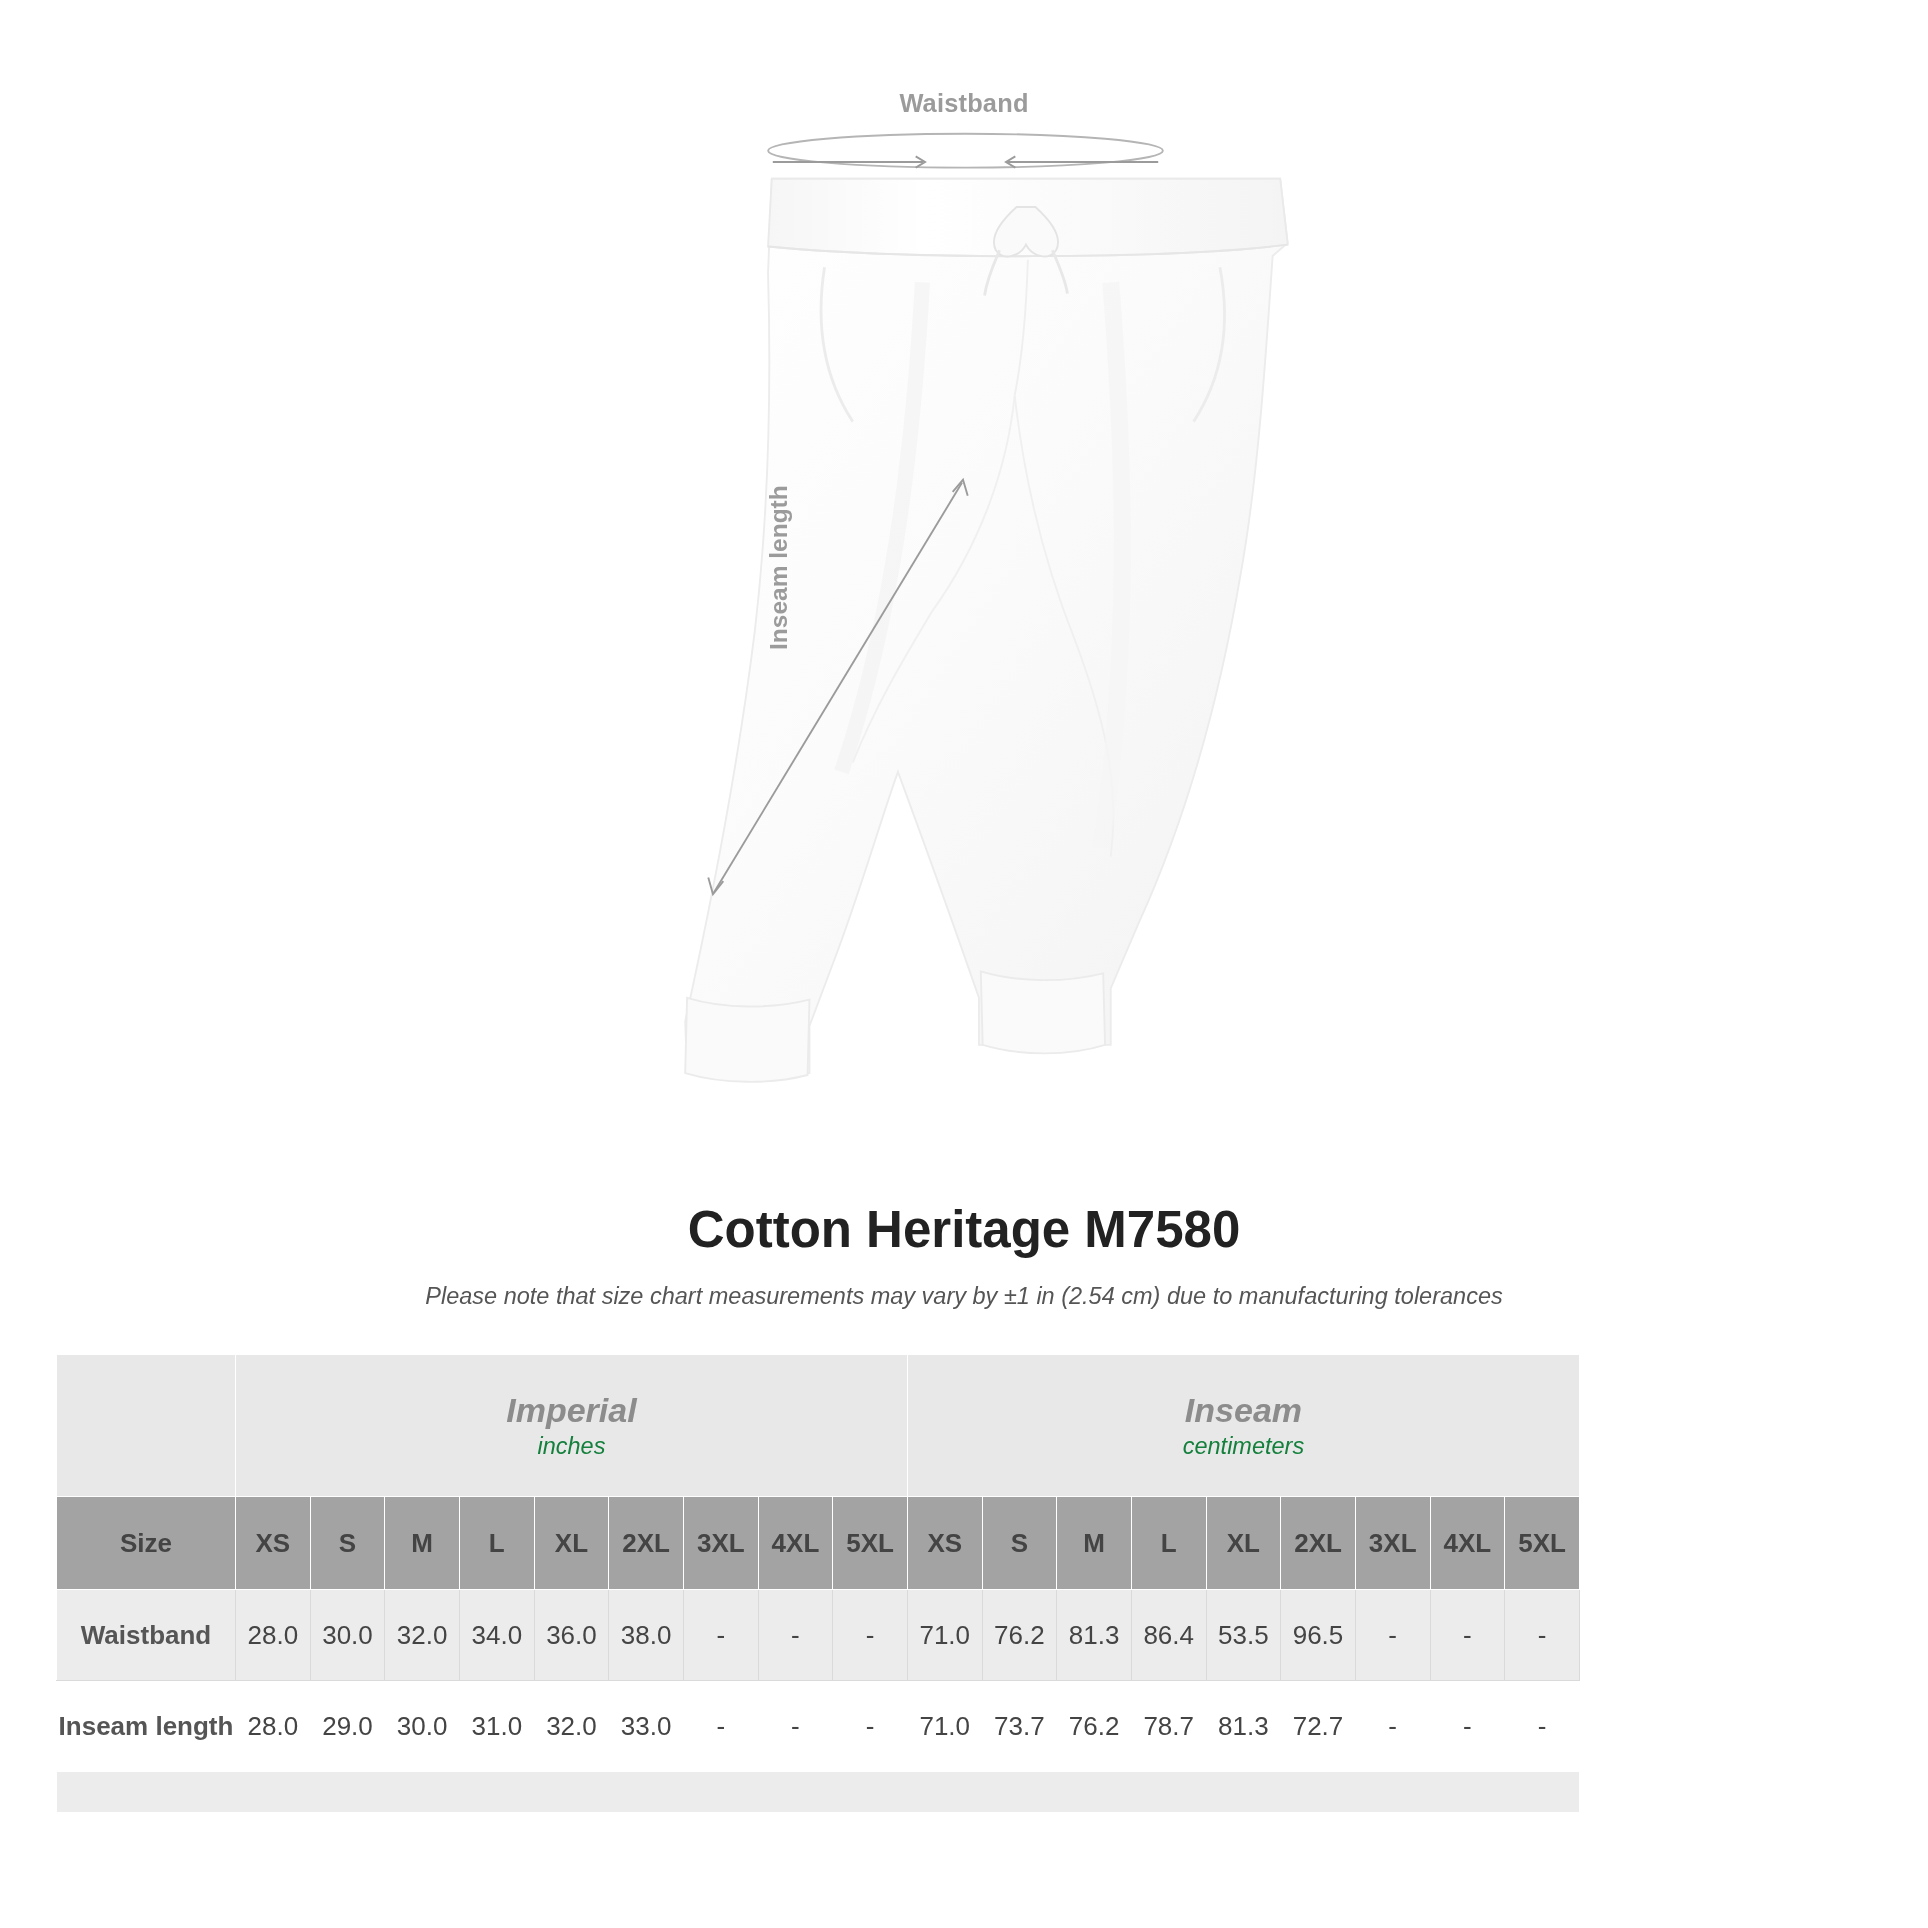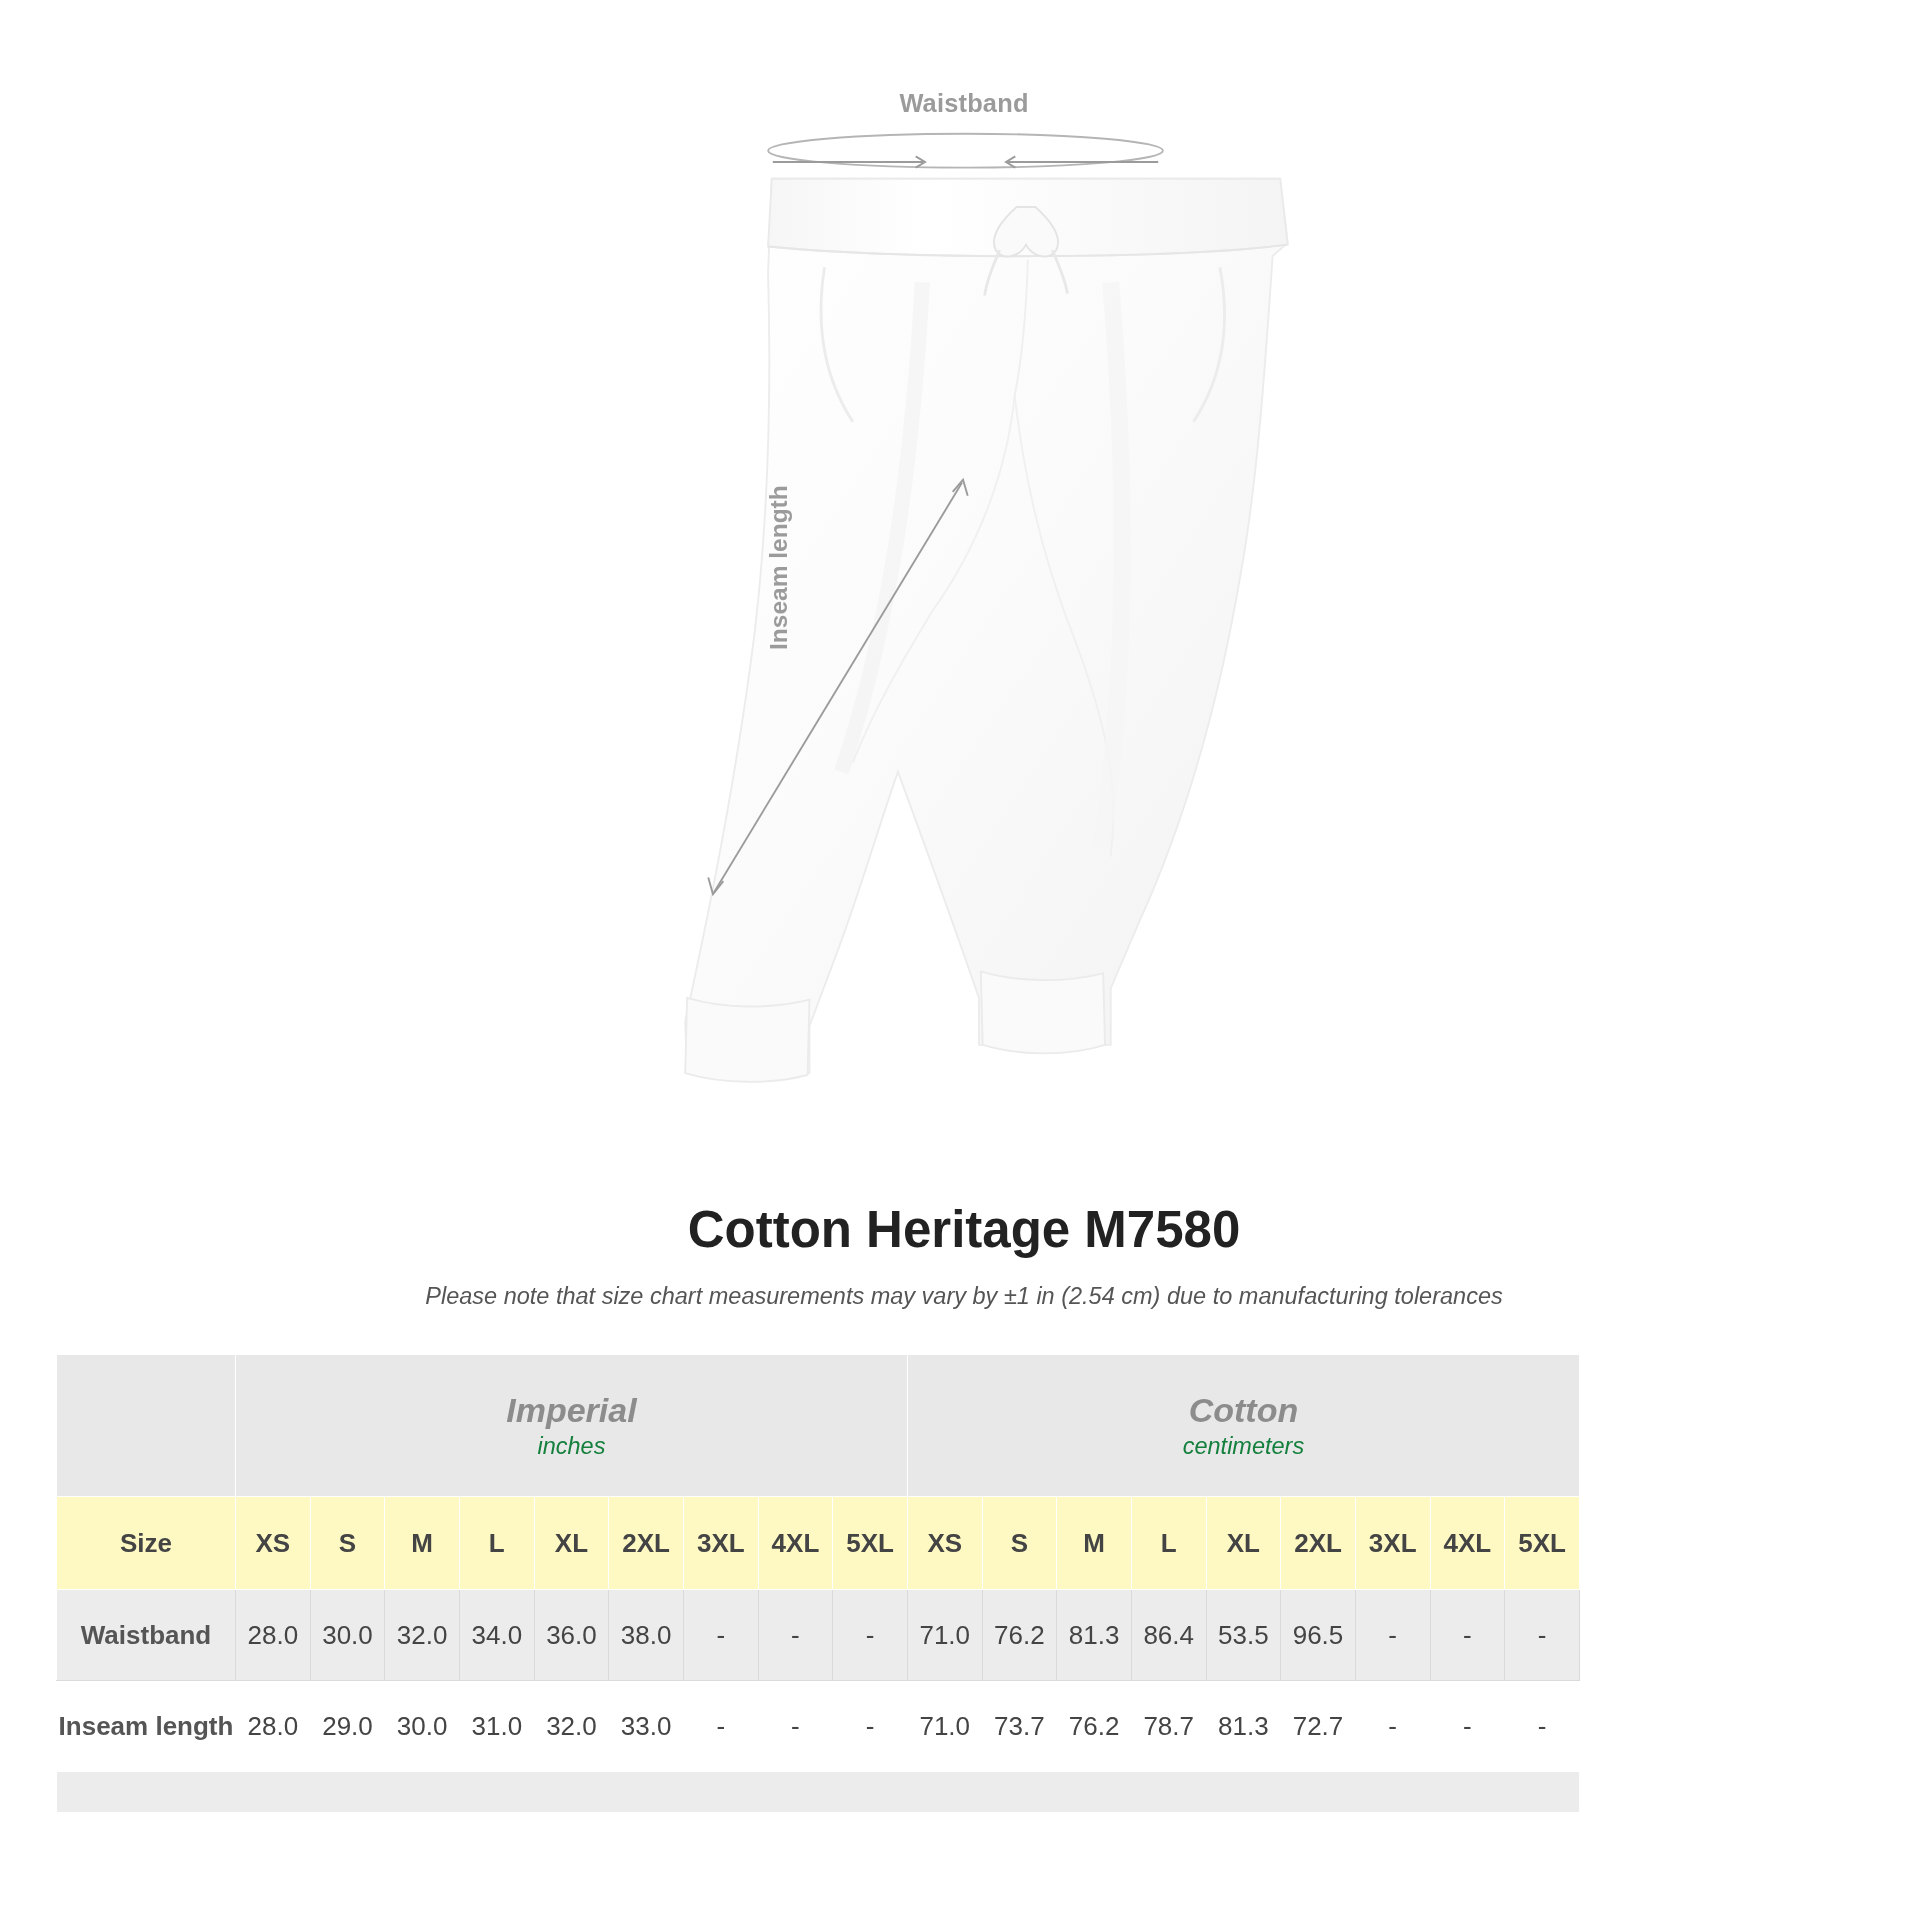--- a/index.html
+++ b/index.html
@@ -115,21 +115,21 @@
     color: #8c8c8c;
     line-height: 1.25;
   }
   .unit-sub {
     font-size: 23.5px;
     font-style: italic;
     color: #15803d;
     line-height: 1.35;
   }
   .size-row td {
-    background: #fef9c3;
+    background: #a3a3a3;
     height: 92px;
     font-size: 27px;
     font-weight: bold;
     color: #555555;
     border-bottom: 0.9px solid #e0e0e0;
     border-left: 0.9px solid #e0e0e0;
     border-right: 0.9px solid #e0e0e0;
     border-top: 0.9px solid #ffffff;
   }
   .size-row td.label-cell {
@@ -254,21 +254,21 @@
         <col span="18">
       </colgroup>
       <tbody>
         <tr class="unit-header">
           <td></td>
           <td colspan="9">
             <div class="unit-title">Imperial</div>
             <div class="unit-sub">inches</div>
           </td>
           <td colspan="9">
-            <div class="unit-title">Cotton</div>
+            <div class="unit-title">Inseam</div>
             <div class="unit-sub">centimeters</div>
           </td>
         </tr>
 
         <tr class="size-row">
           <td class="label-cell">Size</td>
           <td>XS</td>
           <td>S</td>
           <td>M</td>
           <td>L</td>

